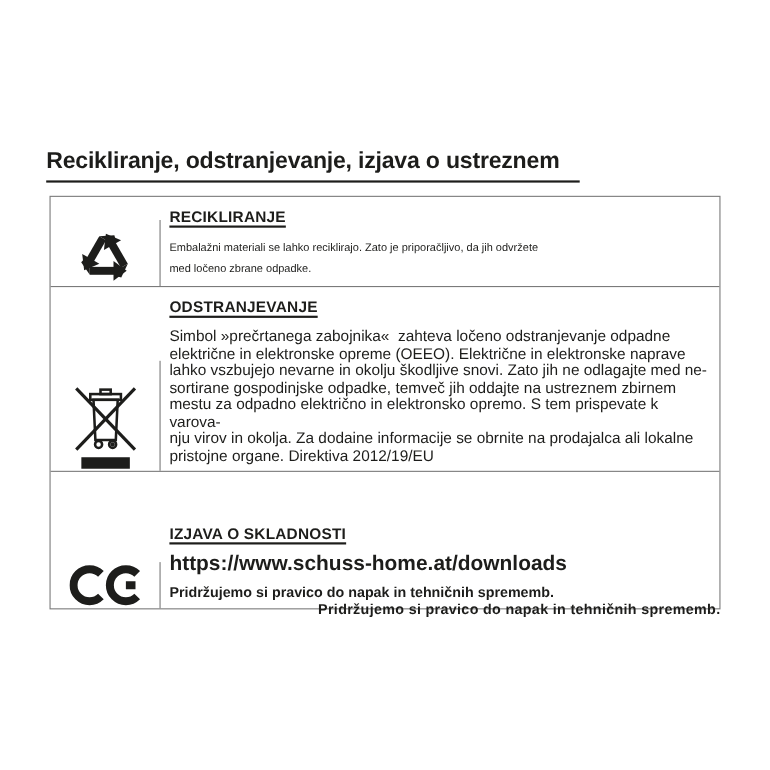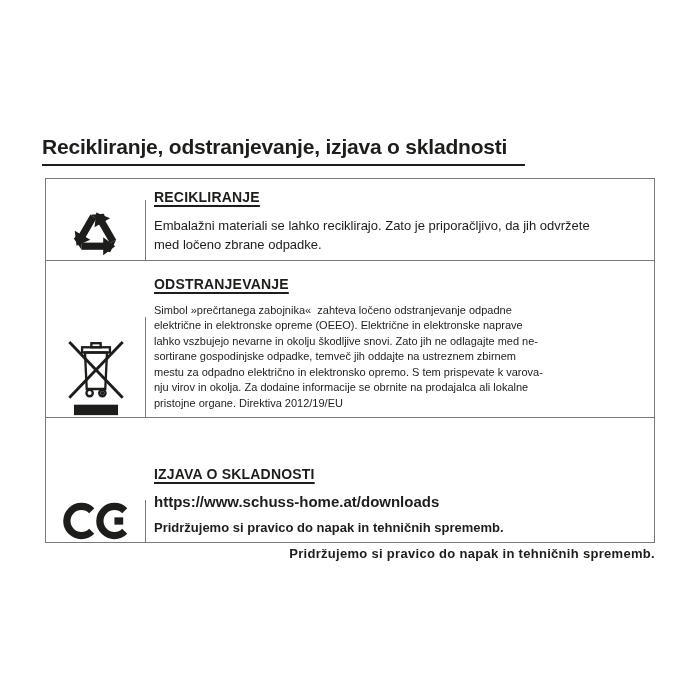--- a/index.html
+++ b/index.html
@@ -58,27 +58,27 @@
     font-size: 14px;
     font-weight: bold;
     letter-spacing: 0.2px;
     text-decoration: underline;
     text-decoration-thickness: 2px;
     text-underline-offset: 3px;
     margin: 2px 0 11px 0;
   }
   .body {
     white-space: pre-wrap;
-    font-size: 13px;
+    font-size: 10px;
   }
   .row-1 .body { line-height: 19px; }
-  .row-2 .body { font-size: 11px; line-height: 15.5px; }
+  .row-2 .body { font-size: 14px; line-height: 15.5px; }
   .row-3 .body { line-height: 17px; }
   .link-line {
-    font-size: 15px;
+    font-size: 19px;
     line-height: 17px;
     font-weight: bold;
     color: #1d1d1b;
   }
   .note-line {
     font-size: 13px;
     line-height: 17px;
     font-weight: bold;
     margin-top: 9px;
   }
@@ -93,21 +93,21 @@
     text-align: right;
   }
 
   svg { display: block; }
 </style>
 </head>
 <body>
 
 <div class="page">
 
-  <h1 class="title">Recikliranje, odstranjevanje, izjava o skladnosti</h1>
+  <h1 class="title">Recikliranje, odstranjevanje, izjava o ustreznem</h1>
 
   <div class="doc-table">
 
     <div class="row row-1">
       <div class="icon-cell">
         <svg width="62" height="60" viewBox="0 0 100 100" aria-hidden="true">
           <g fill="#1d1d1b">
             <g id="rec-arm">
               <polygon points="62,62 82,77 62,92"></polygon>
               <rect x="26" y="71" width="38" height="12"></rect>

